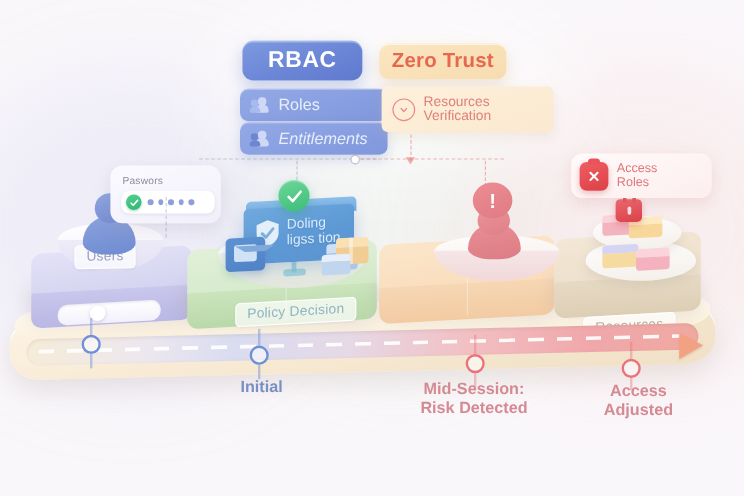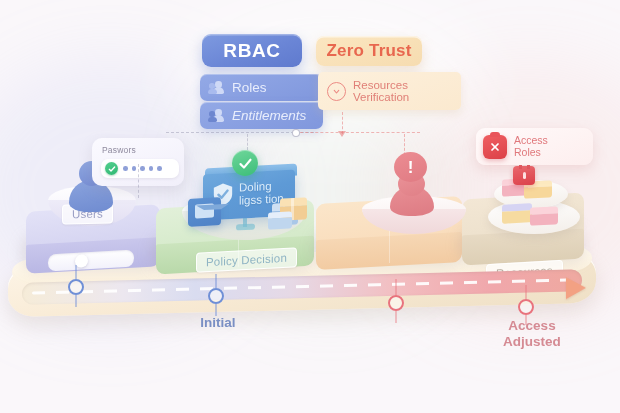--- a/index.html
+++ b/index.html
@@ -513,18 +513,22 @@
     <div class="ring"></div>
     <div class="stem" style="top:-14px;height:14px;"></div>
     <div class="stem" style="top:16px;height:10px;"></div>
   </div>
 
   <div class="cap blue" style="left:0px;top:308px;width:150px;">
   </div>
   <div class="cap blue" style="left:158px;top:315px;width:120px;">
     <div>Initial</div>
   </div>
+  <div class="cap red" style="left:322px;top:316px;width:146px;">
+    <div>Mid-Session:</div>
+    <div>Risk Detected</div>
+  </div>
   <div class="cap red" style="left:472px;top:318px;width:120px;">
     <div>Access</div>
     <div>Adjusted</div>
   </div>
 
 </div>
 
 </body></html>

